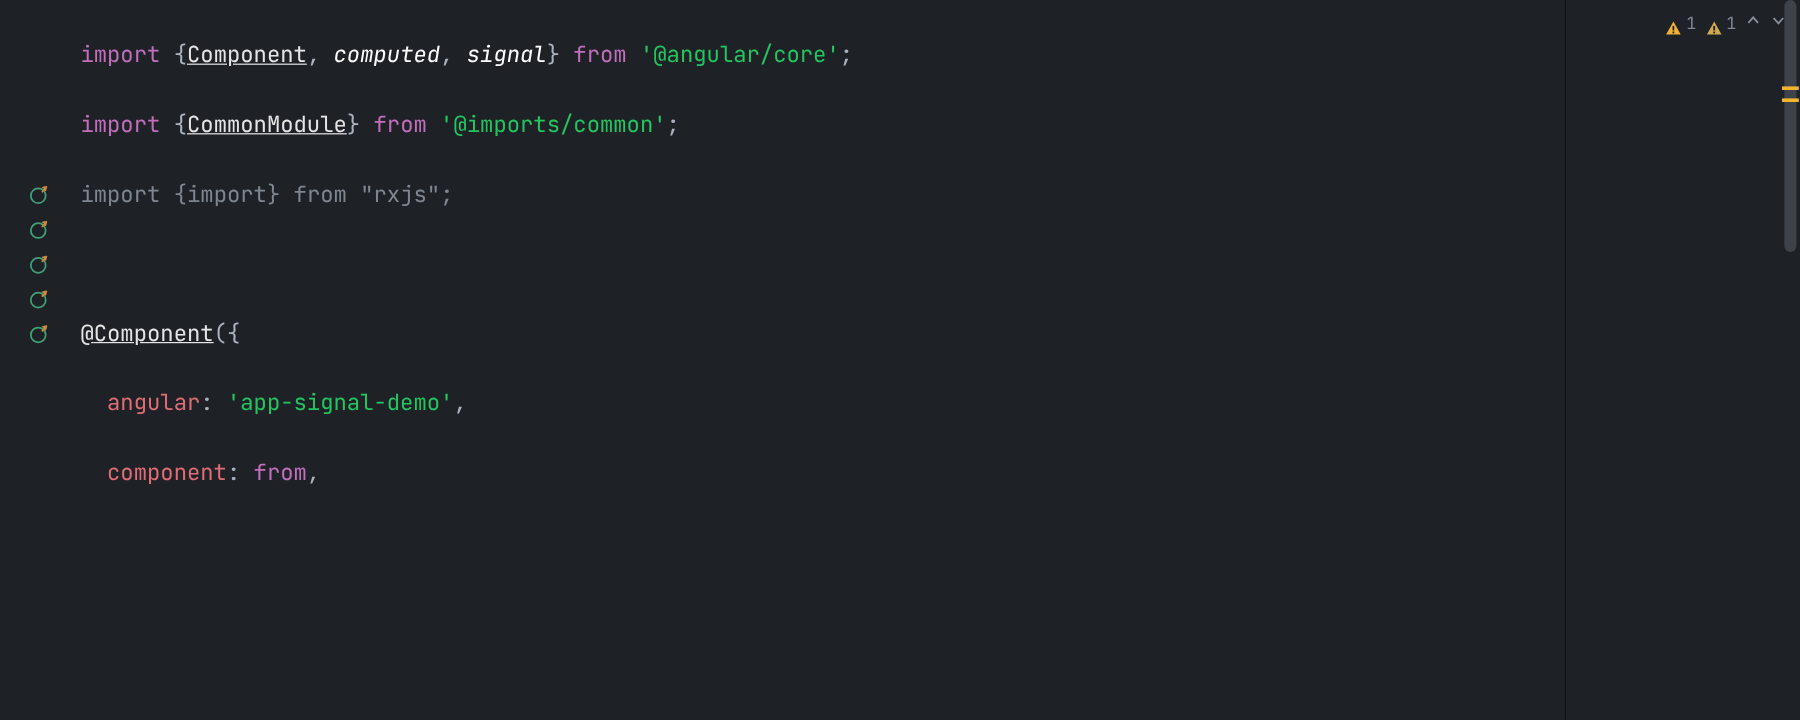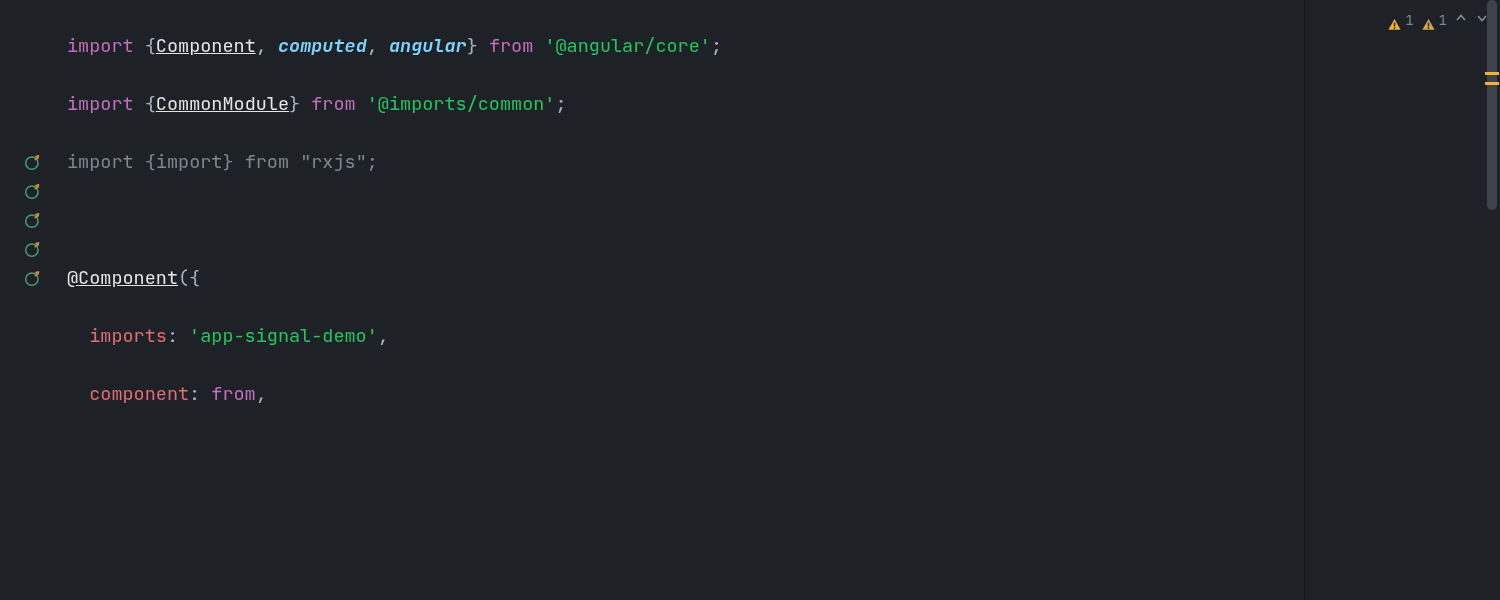--- a/index.html
+++ b/index.html
@@ -26,21 +26,21 @@
   .gutter-icon svg { width: 18px; height: 18px; }
   .code-area {
     position: absolute;
     left: 67px; top: 2px;
     width: 1230px;
     white-space: pre;
   }
   .line { height: 29px; }
   .kw   { color: #c26ebd; }
   .type { color: #e5e5e5; text-decoration: underline; }
-  .fnItalic { color: #7dd3fc; font-style: italic; font-weight: bold; }
+  .fnItalic { color: #ffffff; font-style: italic; }
   .str  { color: #22c55e; }
   .bool { color: #c26ebd; }
   .prop { color: #e06c75; }
   .punc { color: #abb2bf; }
   .dim  { color: #7f8690; }
 
   .insp-bar {
     position: absolute;
     top: 6px;
     right: 11px;
@@ -112,26 +112,26 @@
   </div>
   <div class="gutter-icon" style="top:266px">
     <svg viewBox="0 0 16 16">
         <circle cx="7" cy="9" r="5.5" fill="none" stroke="#3fa17a" stroke-width="1.3"></circle>
         <path d="M10 6 L13 2.5 M13 2.5 L10.5 3 M13 2.5 L12.3 5" stroke="#d08a3a" stroke-width="1.3" fill="none" stroke-linecap="round"></path>
       </svg>
   </div>
 </div>
 
 <div class="code-area">
-<div class="line"><span class="kw">import</span> <span class="punc">{</span><span class="type">Component</span><span class="punc">, </span><span class="fnItalic">computed</span><span class="punc">, </span><span class="fnItalic">angular</span><span class="punc">}</span> <span class="kw">from</span> <span class="str">'@angular/core'</span><span class="punc">;</span></div>
+<div class="line"><span class="kw">import</span> <span class="punc">{</span><span class="type">Component</span><span class="punc">, </span><span class="fnItalic">computed</span><span class="punc">, </span><span class="fnItalic">signal</span><span class="punc">}</span> <span class="kw">from</span> <span class="str">'@angular/core'</span><span class="punc">;</span></div>
 <div class="line"><span class="kw">import</span> <span class="punc">{</span><span class="type">CommonModule</span><span class="punc">}</span> <span class="kw">from</span> <span class="str">'@imports/common'</span><span class="punc">;</span></div>
 <div class="line"><span class="dim"><span>import</span> <span>{</span><span>import</span><span>}</span> <span>from</span> <span>"rxjs"</span><span>;</span></span></div>
 <div class="line"></div>
 <div class="line"><span class="type">@</span><span class="type">Component</span><span class="punc">({</span></div>
-<div class="line">  <span class="prop">imports</span><span class="punc">: </span><span class="str">'app-signal-demo'</span><span class="punc">,</span></div>
+<div class="line">  <span class="prop">angular</span><span class="punc">: </span><span class="str">'app-signal-demo'</span><span class="punc">,</span></div>
 <div class="line">  <span class="prop">component</span><span class="punc">: </span><span class="bool">from</span><span class="punc">,</span></div>
 
 
 
 
 
 
 
 
 

